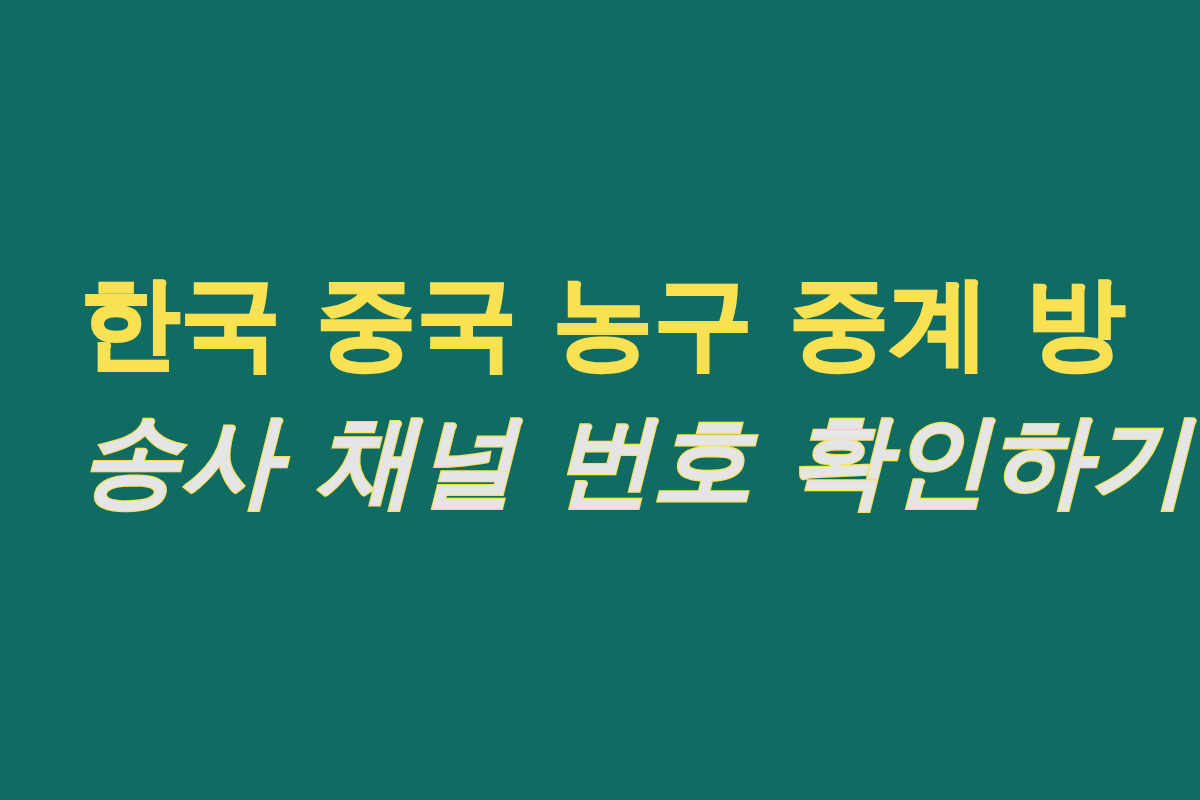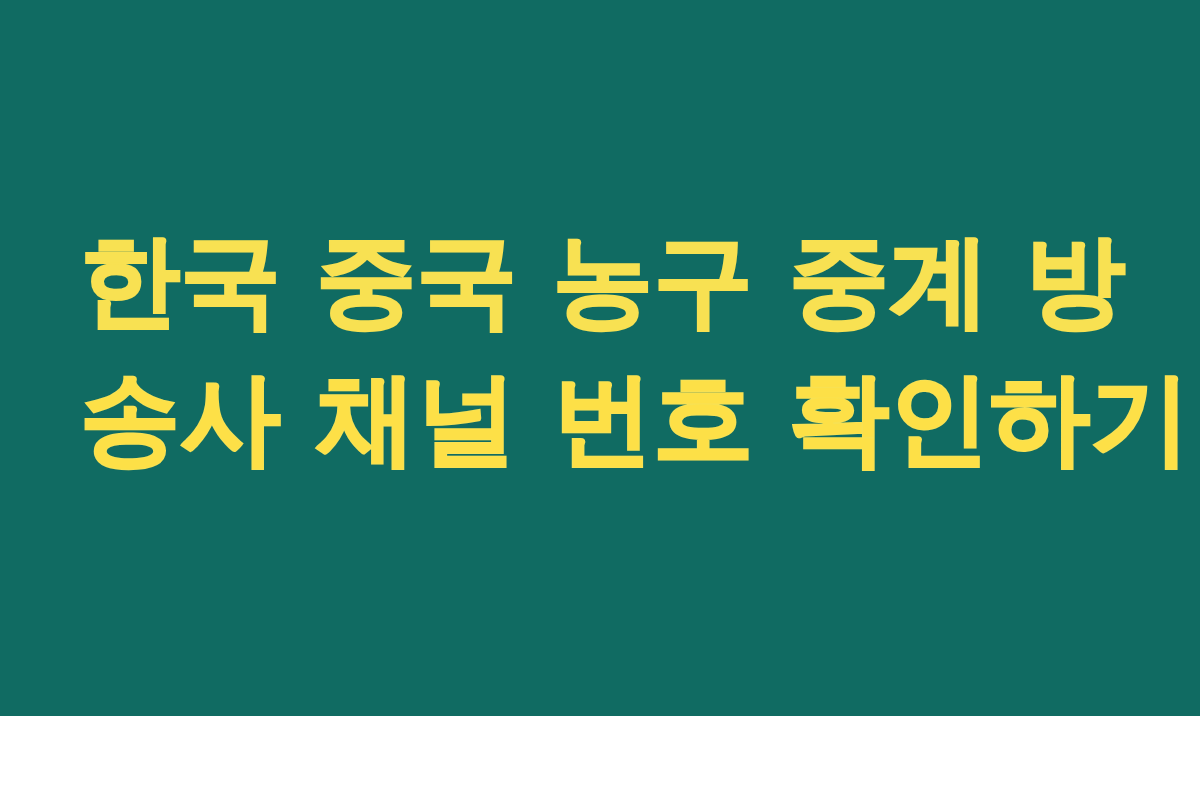--- a/index.html
+++ b/index.html
@@ -13,21 +13,21 @@
     height: 800px;
     overflow: hidden;
     font-family: "DejaVu Sans", "Liberation Sans", sans-serif;
   }
 
   
   .card {
     position: relative;
     box-sizing: border-box;
     width: 1200px;
-    height: 716px;
+    height: 800px;
     background: #106B62;
     display: flex;
     align-items: center;
     justify-content: center;
     overflow: hidden;
   }
 
   
   .title-block {
     width: 1040px;
@@ -54,17 +54,17 @@
 </style>
 </head>
 <body>
 
 <div class="card" style="background: rgb(16, 107, 98);">
 
   <div class="title-block">
 
     <span class="title-line" style="color: rgb(248, 225, 82); -webkit-text-stroke: 2.5px rgb(248, 225, 82);">한국 중국 농구 중계 방</span>
 
-    <span class="title-line" style="color: #fde047; -webkit-text-stroke: 2.5px rgb(248, 225, 82);">송사 채널 번호 확인하기</span>
+    <span class="title-line" style="color: #e5e5e5; font-style: italic; -webkit-text-stroke: 2.5px rgb(248, 225, 82);">송사 채널 번호 확인하기</span>
 
   </div>
 
 </div>
 
 </body></html>

